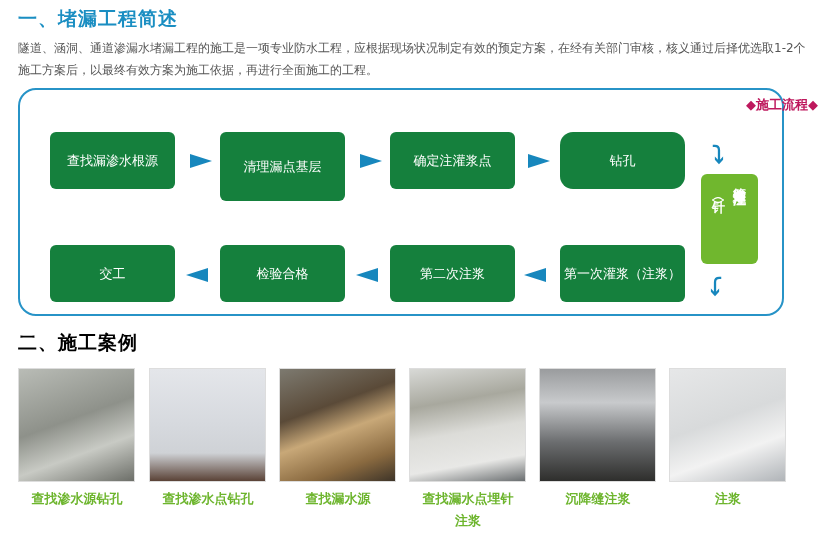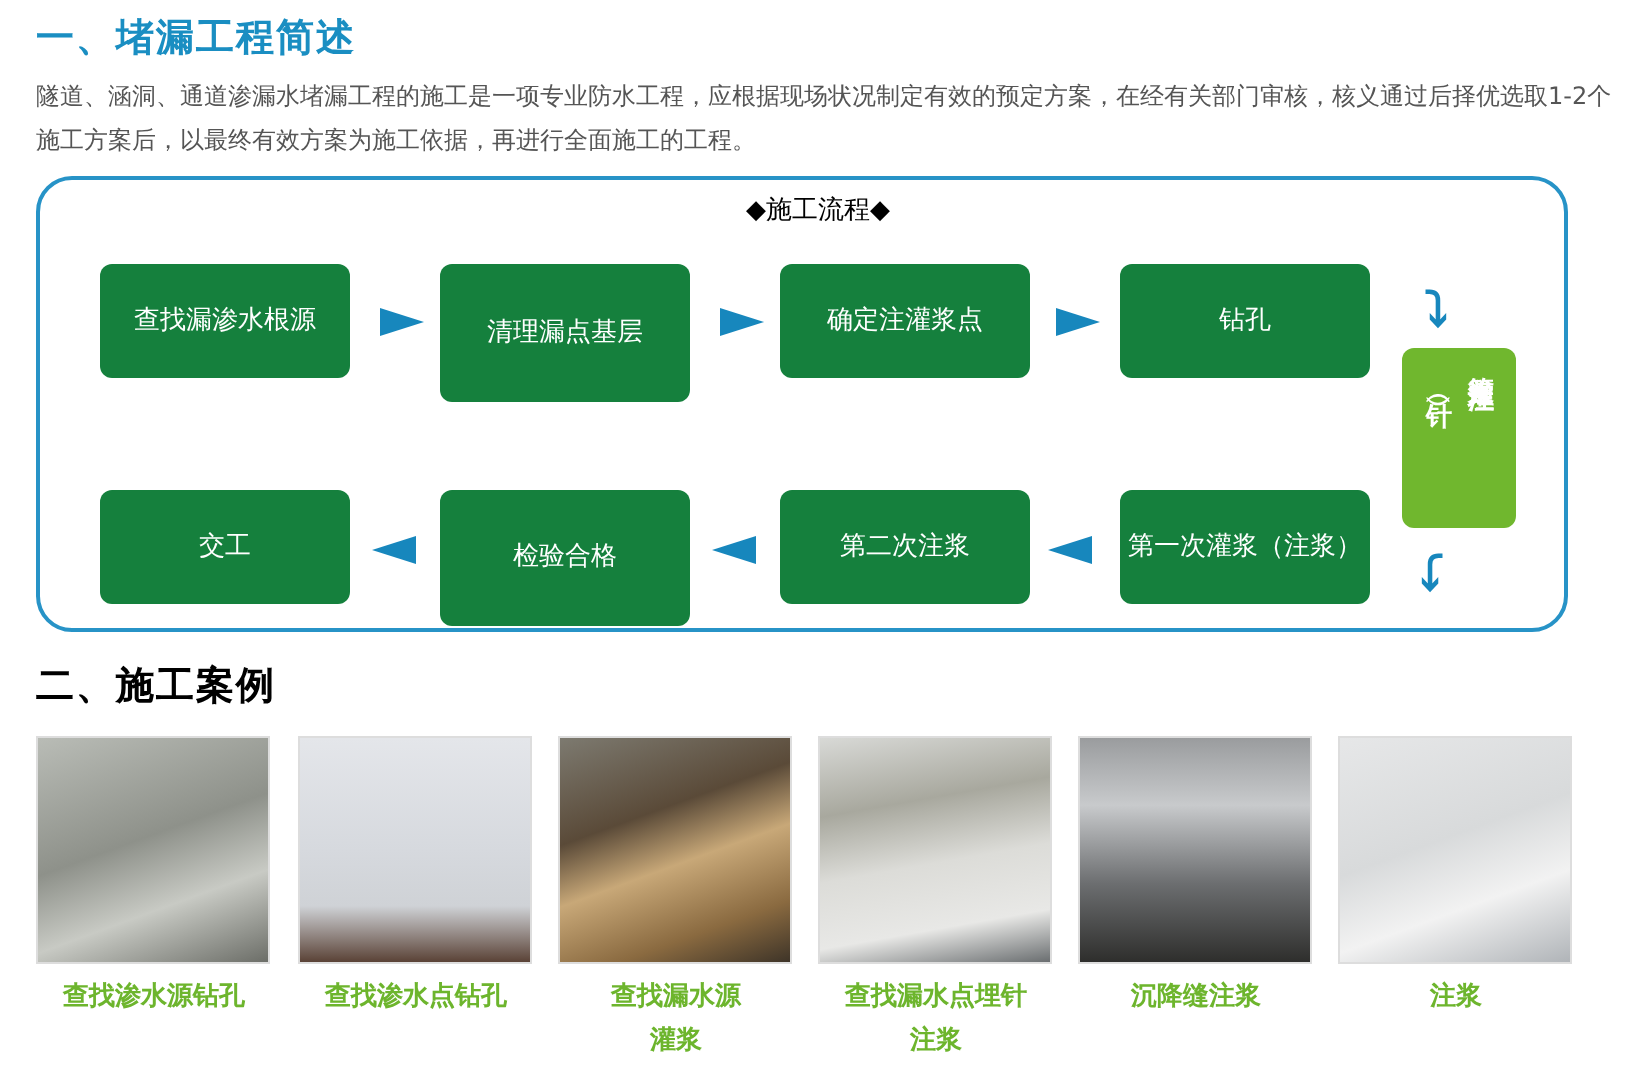--- a/index.html
+++ b/index.html
@@ -1,20 +1,20 @@
 <!DOCTYPE html>
 <html><head>
 <meta charset="utf-8">
 <style>
   html,body{margin:0;padding:0;background:#fff;}
   body{width:818px;height:537px;position:relative;overflow:hidden;font-family:"DejaVu Sans","Liberation Sans",sans-serif;}
   .h1{position:absolute;left:18px;top:6px;font-size:19px;font-weight:bold;color:#1a8ec2;letter-spacing:1px;}
   .para{position:absolute;left:18px;top:37px;width:790px;font-size:12px;line-height:22px;color:#555;}
   .flow-box{position:absolute;left:18px;top:88px;width:766px;height:228px;border:2px solid #2793c7;border-radius:18px;box-sizing:border-box;}
-  .flow-title{position:absolute;left:0;right:0;top:96px;text-align:center;font-size:13px;color:#000000;font-weight:normal;}
+  .flow-title{position:absolute;left:0;right:0;top:96px;text-align:right;font-size:13px;color:#be185d;font-weight:bold;}
   .step{position:absolute;background:#15803d;border-radius:6px;color:#fff;font-size:13px;font-weight:normal;display:flex;align-items:center;justify-content:center;text-align:right;line-height:24px;}
   .arrow{position:absolute;width:0;height:0;}
   .arrow.right{border-top:7px solid transparent;border-bottom:7px solid transparent;border-left:22px solid #1787bd;}
   .arrow.left{border-top:7px solid transparent;border-bottom:7px solid transparent;border-right:22px solid #1787bd;}
   .vstep{position:absolute;left:701px;top:174px;width:57px;height:90px;background:#70b72e;border-radius:6px;color:#fff;font-size:13px;font-weight:bold;}
   .vstep .col{position:absolute;writing-mode:vertical-rl;text-orientation:upright;letter-spacing:-1px;}
   .curve{position:absolute;color:#1787bd;font-size:24px;font-weight:bold;line-height:24px;}
   .h2{position:absolute;left:18px;top:330px;font-size:19px;font-weight:bold;color:#000000;letter-spacing:1px;}
   .case{position:absolute;top:368px;width:118px;}
   .case .photo{width:117px;height:114px;border:1px solid #ddd;box-sizing:border-box;}
@@ -28,32 +28,32 @@
 
 <div class="flow-box"></div>
 <div class="flow-title">◆施工流程◆</div>
 
 <div class="step" style="left:50px;top:132px;width:125px;height:57px;">查找漏渗水根源</div>
 <div class="arrow right" style="left:190px;top:154px;"></div>
 <div class="step" style="left:220px;top:132px;width:125px;height:69px;">清理漏点基层</div>
 <div class="arrow right" style="left:360px;top:154px;"></div>
 <div class="step" style="left:390px;top:132px;width:125px;height:57px;">确定注灌浆点</div>
 <div class="arrow right" style="left:528px;top:154px;"></div>
-<div class="step" style="left:560px;top:132px;width:125px;height:57px;">钻孔</div>
+<div class="step" style="left:560px;top:132px;width:125px;height:57px;border-radius:13px;">钻孔</div>
 
 <div class="curve" style="left:712px;top:143px;">⤵</div>
 <div class="vstep">
   <span class="col" style="right:10px;top:8px;">埋注灌浆管</span>
   <span class="col" style="left:8px;top:18px;">（针）</span>
 </div>
 <div class="curve" style="left:710px;top:275px;transform:scaleX(-1);">⤵</div>
 
 <div class="step" style="left:50px;top:245px;width:125px;height:57px;">交工</div>
 <div class="arrow left" style="left:186px;top:268px;"></div>
-<div class="step" style="left:220px;top:245px;width:125px;height:68px;">检验合格</div>
+<div class="step" style="left:220px;top:245px;width:125px;height:57px;">检验合格</div>
 <div class="arrow left" style="left:356px;top:268px;"></div>
 <div class="step" style="left:390px;top:245px;width:125px;height:57px;">第二次注浆</div>
 <div class="arrow left" style="left:524px;top:268px;"></div>
 <div class="step" style="left:560px;top:245px;width:125px;height:57px;flex-direction:row;">
   <span>第一次灌浆</span>
   <span>（注浆）</span>
 </div>
 
 <div class="h2">二、施工案例</div>
 
@@ -67,21 +67,20 @@
 <div class="case" style="left:149px;">
   <div class="photo" style="background:linear-gradient(180deg,#e4e6ea 0%,#d6d9de 50%,#cfd2d6 75%,#5a4236 100%);"></div>
   <div class="cap">
       <div>查找渗水点钻孔</div>
     </div>
 </div>
 <div class="case" style="left:279px;">
   <div class="photo" style="background:linear-gradient(160deg,#7d7a70 0%,#5a4a38 35%,#c8a878 55%,#8a6a40 80%,#3e3428 100%);"></div>
   <div class="cap">
       <div>查找漏水源</div>
-      <div>灌浆</div>
     </div>
 </div>
 <div class="case" style="left:409px;">
   <div class="photo" style="background:linear-gradient(170deg,#d8d9d6 0%,#a8a89e 30%,#dcdcd8 55%,#e8e8e6 80%,#6a6e70 100%);"></div>
   <div class="cap">
       <div>查找漏水点埋针</div>
       <div>注浆</div>
     </div>
 </div>
 <div class="case" style="left:539px;">

